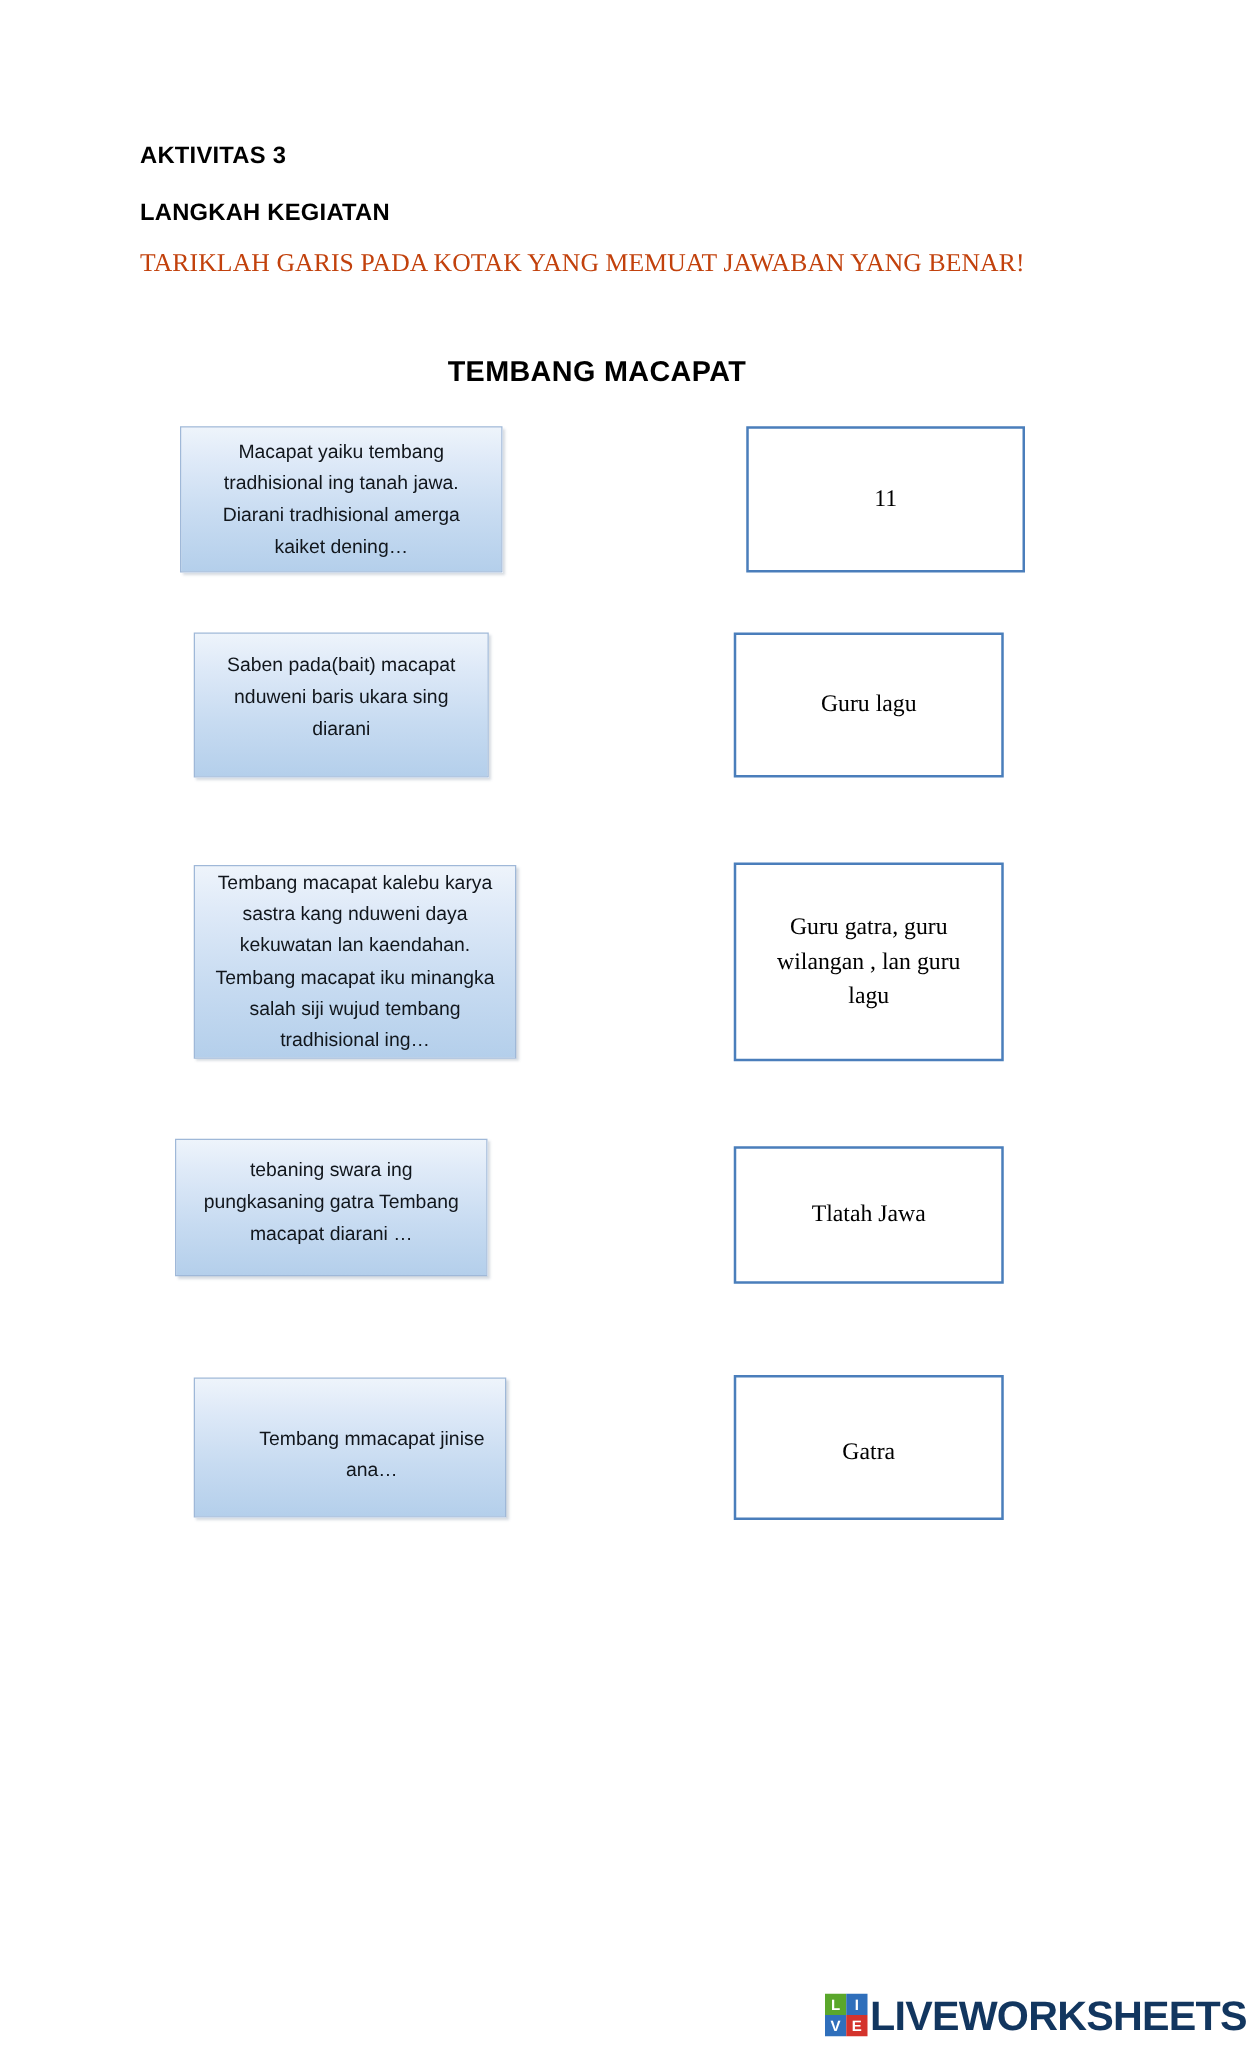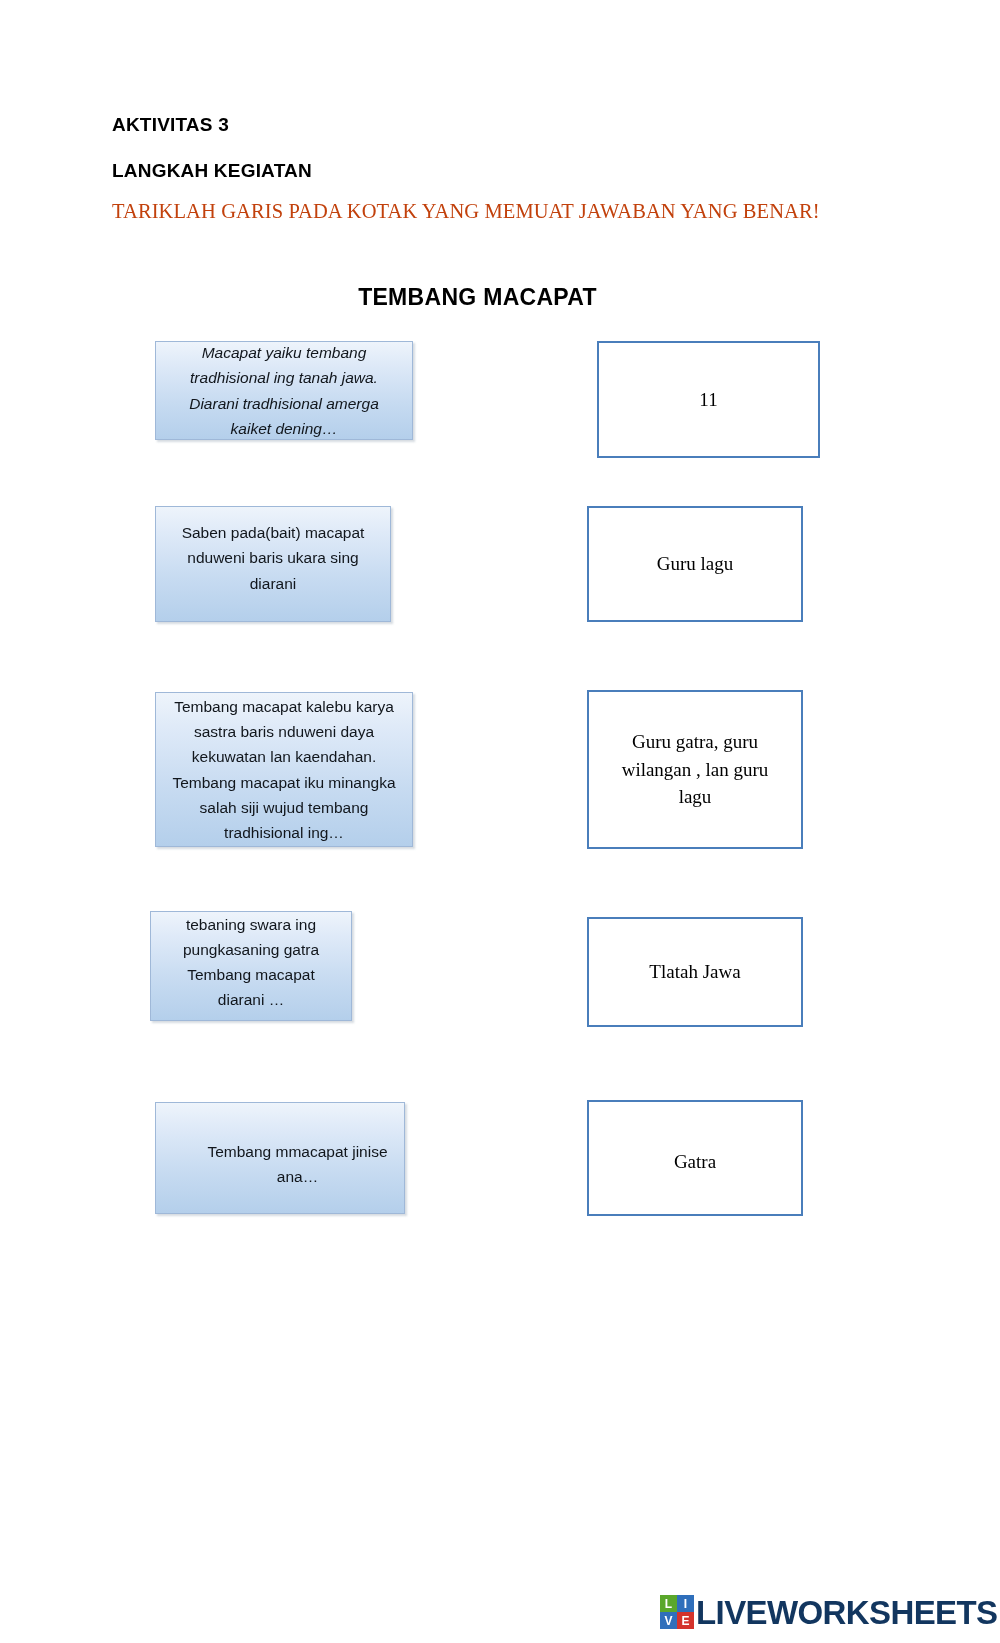--- a/index.html
+++ b/index.html
@@ -91,24 +91,24 @@
     text-align: center;
     font-family: "Liberation Serif", serif;
     font-size: 19px;
     line-height: 1.45;
     color: #000000;
     padding: 4px 14px;
   }
   .answer-box .atext { display: block; width: 100%; }
 
   
-  #prompt-0 { left: 155px; top: 341px; width: 258px; height: 99px; font-style: italic; }
+  #prompt-0 { left: 144px; top: 341px; width: 258px; height: 117px; }
   #prompt-1 { left: 155px; top: 506px; width: 236px; height: 116px; }
   #prompt-2 { left: 155px; top: 692px; width: 258px; height: 155px; }
-  #prompt-3 { left: 150px; top: 911px; width: 202px; height: 110px; }
+  #prompt-3 { left: 140px; top: 911px; width: 250px; height: 110px; }
   #prompt-4 { left: 155px; top: 1102px; width: 250px; height: 112px; padding-left: 47px; }
 
   #answer-0 { left: 587px; top: 341px; width: 223px; height: 117px; margin-left: 10px; }
   #answer-1 { left: 587px; top: 506px; width: 216px; height: 116px; }
   #answer-2 { left: 587px; top: 690px; width: 216px; height: 159px; }
   #answer-3 { left: 587px; top: 917px; width: 216px; height: 110px; }
   #answer-4 { left: 587px; top: 1100px; width: 216px; height: 116px; }
 
   
   #prompt-1 .ptext { transform: translateY(-6px); }
@@ -170,21 +170,21 @@
 
   <div class="prompt-box" id="prompt-0">
     <span class="ptext">Macapat yaiku tembang tradhisional ing tanah jawa. Diarani tradhisional amerga kaiket dening…</span>
   </div>
 
   <div class="prompt-box" id="prompt-1">
     <span class="ptext">Saben pada(bait) macapat nduweni baris ukara sing diarani</span>
   </div>
 
   <div class="prompt-box" id="prompt-2">
-    <span class="ptext">Tembang macapat kalebu karya sastra baris nduweni daya kekuwatan lan kaendahan. Tembang macapat iku minangka salah siji wujud tembang tradhisional ing…</span>
+    <span class="ptext">Tembang macapat kalebu karya sastra kang nduweni daya kekuwatan lan kaendahan. Tembang macapat iku minangka salah siji wujud tembang tradhisional ing…</span>
   </div>
 
   <div class="prompt-box" id="prompt-3">
     <span class="ptext">tebaning swara ing pungkasaning gatra Tembang macapat diarani …</span>
   </div>
 
   <div class="prompt-box" id="prompt-4">
     <span class="ptext">Tembang mmacapat jinise ana…</span>
   </div>
 

